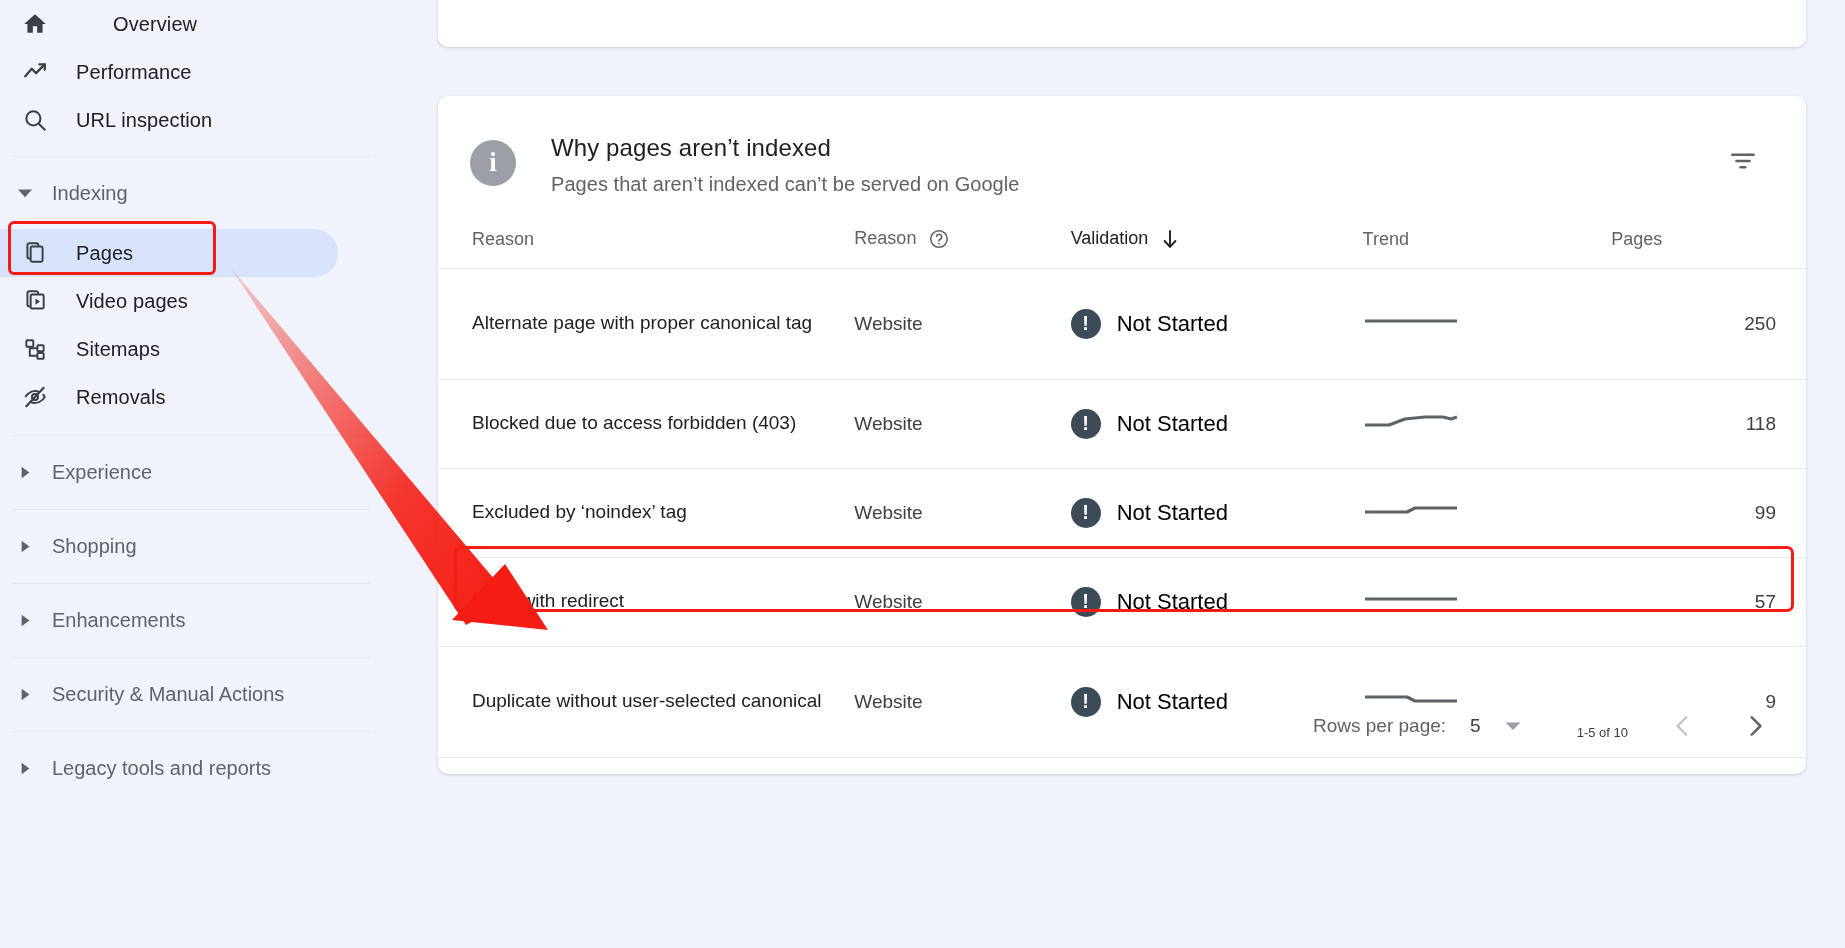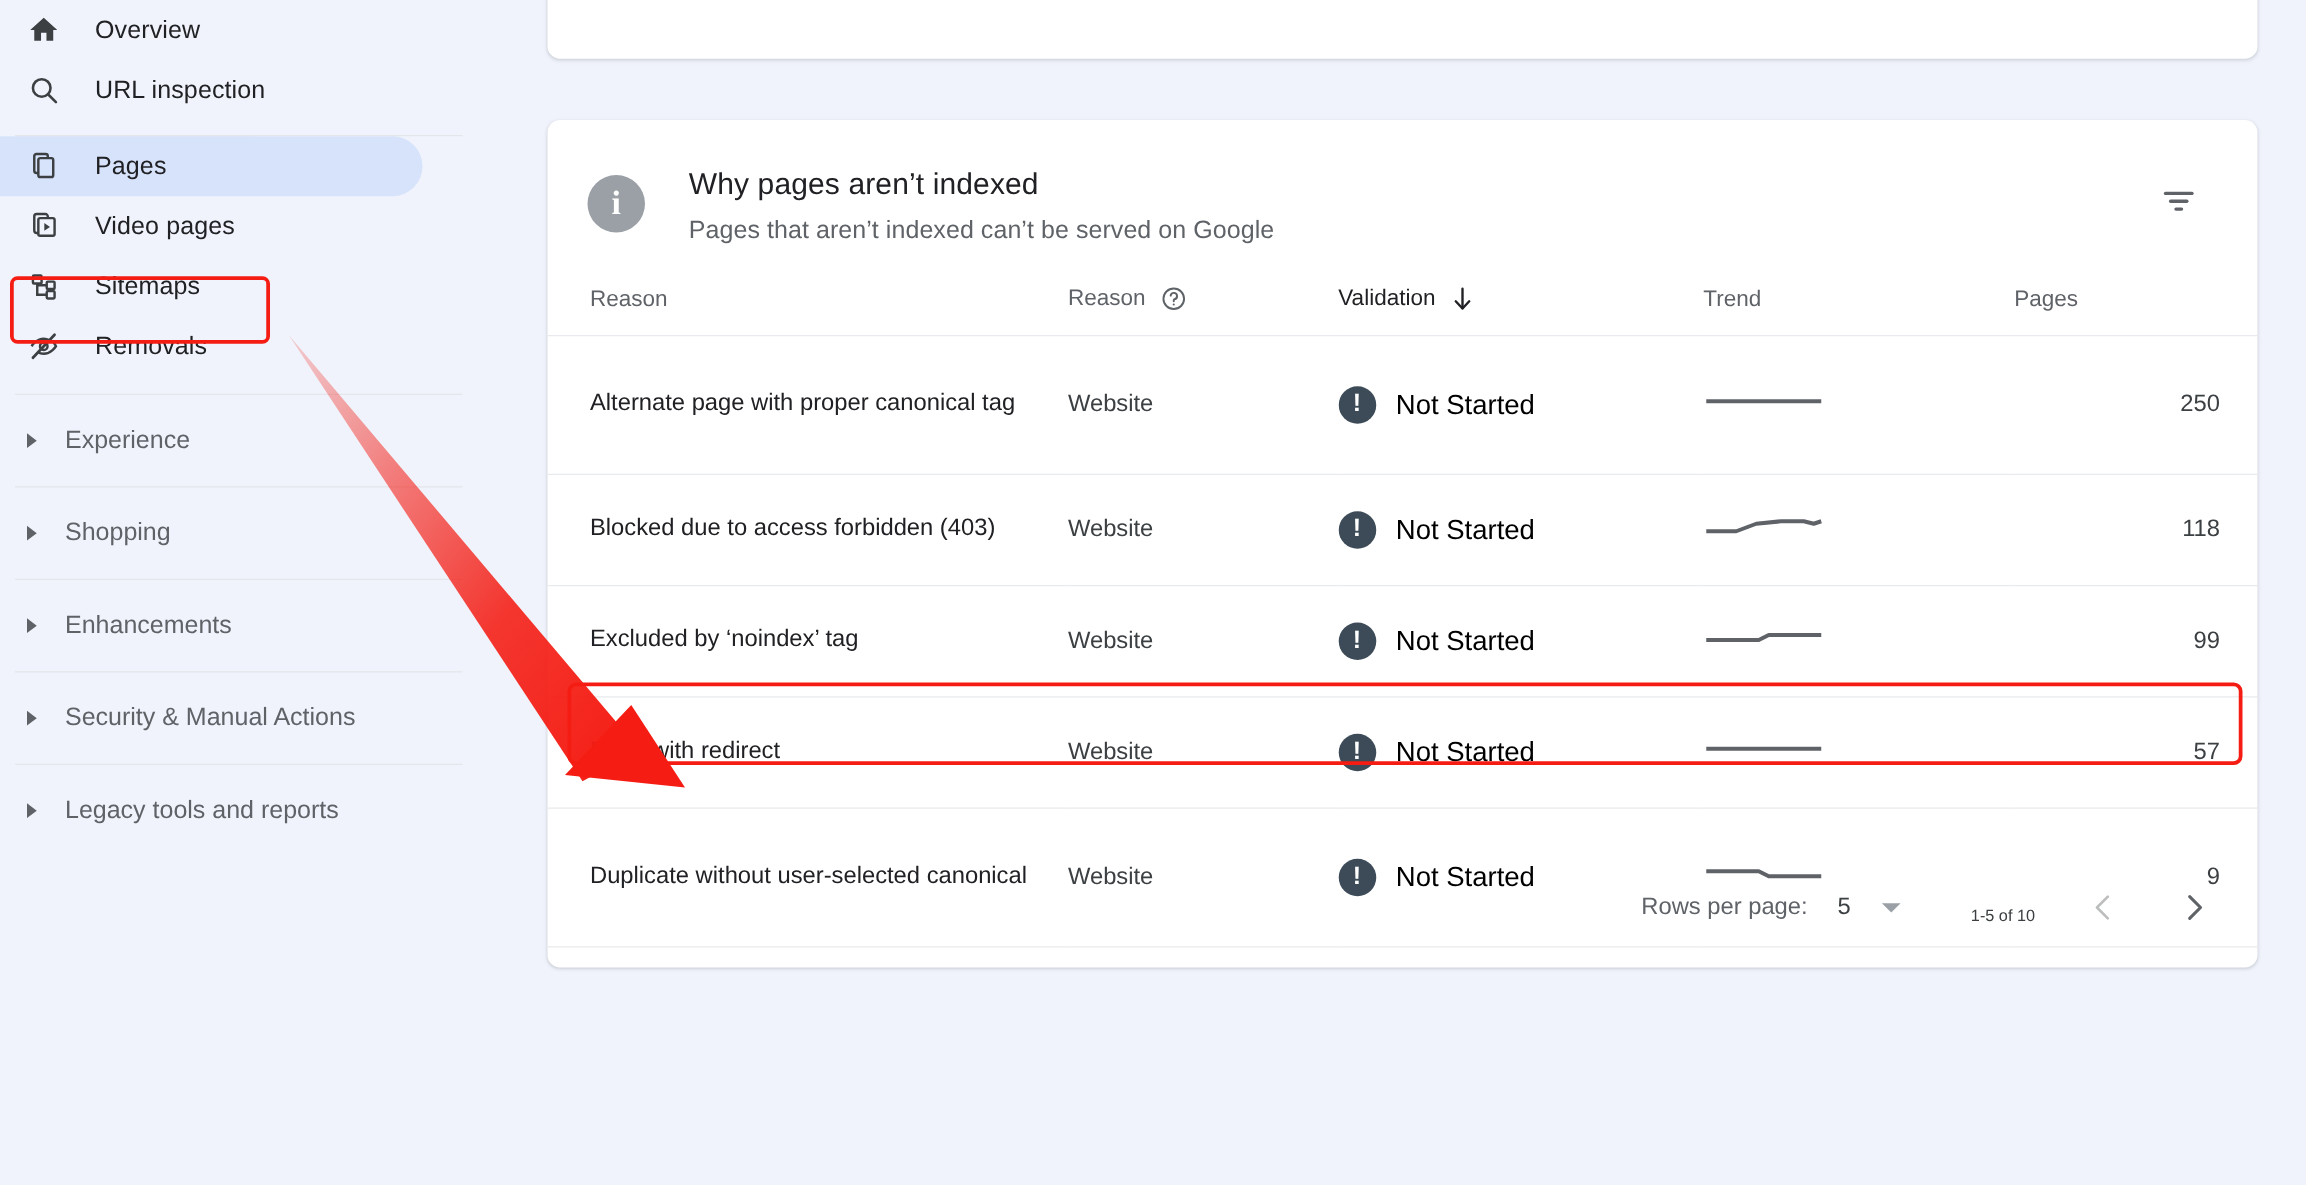--- a/index.html
+++ b/index.html
@@ -294,42 +294,59 @@
     z-index: 21;
   }
 </style>
 </head>
 <body>
 
 <div id="root">
 
   <nav id="sidebar">
 
-    <div class="nav-item" style="top:0;">
+    <div class="nav-item" style="top:0;gap:37px;">
       <span class="nav-icon">
         <svg width="26" height="26" viewBox="0 0 24 24" fill="currentColor">
             <path d="M10 20v-6h4v6h5v-8h3L12 3 2 12h3v8z"></path>
           </svg>
       </span>
       <span class="nav-label">Overview</span>
     </div>
 
+    <div class="nav-item">
+      <span class="nav-icon">
+        <svg width="26" height="26" viewBox="0 0 24 24" fill="none" stroke="currentColor" stroke-width="2.1" stroke-linecap="round" stroke-linejoin="round">
+            <polyline points="3,16 9,9 13,13 21,5"></polyline>
+            <polyline points="16,5 21,5 21,10"></polyline>
+          </svg>
+      </span>
+      <span class="nav-label">Performance</span>
+    </div>
 
     <div class="nav-item">
       <span class="nav-icon">
         <svg width="26" height="26" viewBox="0 0 24 24" fill="none" stroke="currentColor" stroke-width="1.9">
             <circle cx="10.5" cy="10.5" r="6.5"></circle>
             <line x1="15.5" y1="15.5" x2="21" y2="21" stroke-linecap="round"></line>
           </svg>
       </span>
       <span class="nav-label">URL inspection</span>
     </div>
 
     <div class="nav-divider" style="margin-top:12px;"></div>
 
+    <div class="group-header">
+      <span class="caret">
+        <svg width="14" height="14" viewBox="0 0 10 10">
+            <polygon points="0,2.5 10,2.5 5,8" fill="currentColor"></polygon>
+          </svg>
+      </span>
+      <span class="group-label">Indexing</span>
+    </div>
 
     <div class="nav-item active">
       <span class="nav-pill"></span>
       <span class="nav-icon">
         <svg width="26" height="26" viewBox="0 0 24 24" fill="none" stroke="currentColor" stroke-width="1.8">
             <rect x="8" y="6" width="11" height="14" rx="1.4"></rect>
             <path d="M15 6V4.6A1.6 1.6 0 0 0 13.4 3H6.6A1.6 1.6 0 0 0 5 4.6v10.8A1.6 1.6 0 0 0 6.6 17H8"></path>
           </svg>
       </span>
       <span class="nav-label">Pages</span>

